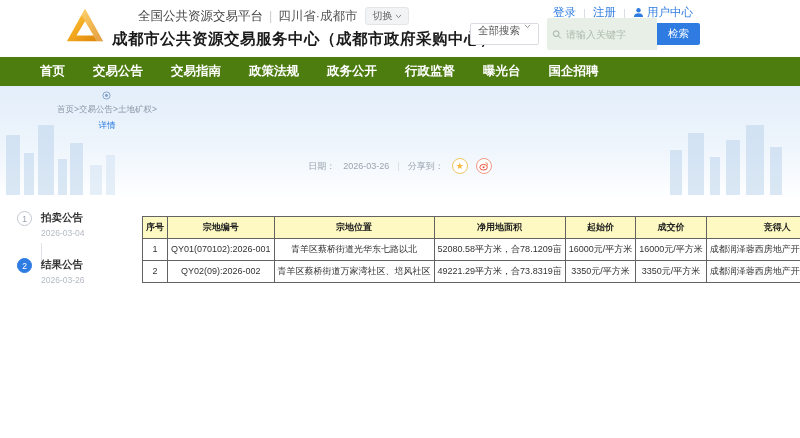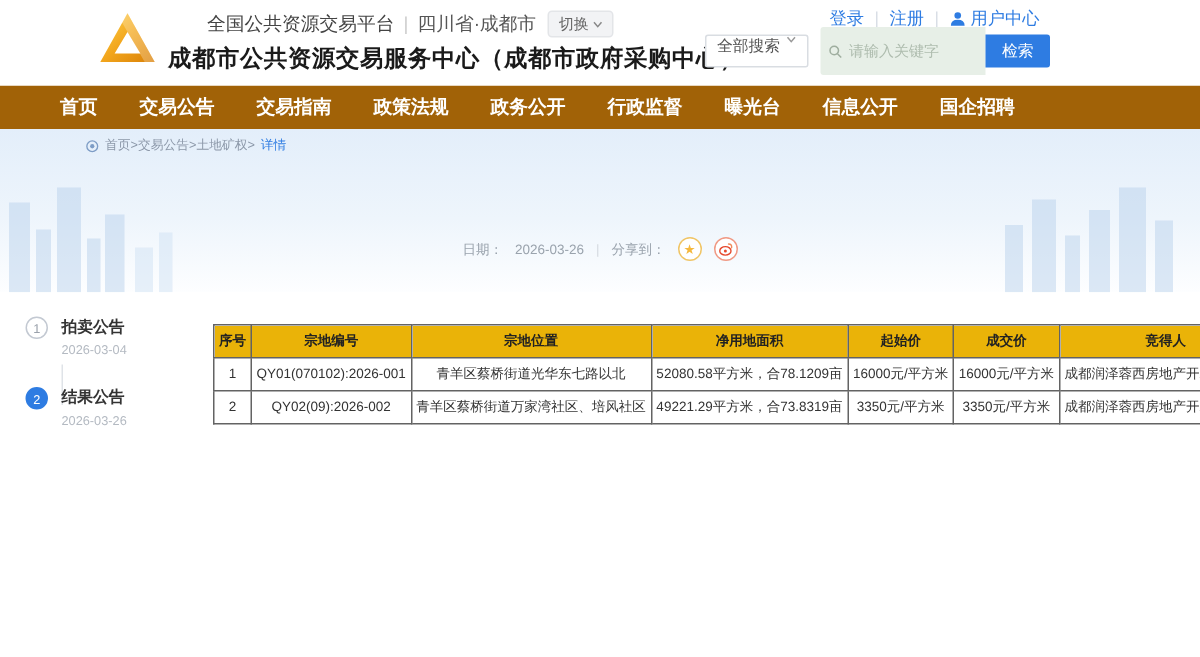--- a/index.html
+++ b/index.html
@@ -27,30 +27,30 @@
     font-size:10.5px; color:#555; display:flex; align-items:flex-start; gap:4px; padding:0 7px; cursor:pointer; }
   .search-box { margin-left:8px; height:32px; width:110px; background:#e7efe7; border-radius:2px 0 0 2px;
     display:flex; align-items:center; padding:0 5px; gap:4px; }
   .search-box input { border:none; outline:none; background:transparent; width:86px;
     font-size:10px; color:#333; font-family:inherit; }
   .search-box input::placeholder { color:#aebcae; }
   .search-btn { height:22px; padding:0 11px; background:#2e7ce2; color:#fff; border:none;
     border-radius:0 2px 2px 0; font-size:10.5px; cursor:pointer; font-family:inherit; }
 
   
-  .nav { height:29px; background:#a16207; display:flex; align-items:center; padding-left:26px; }
+  .nav { height:29px; background:#4d7c0f; display:flex; align-items:center; padding-left:26px; }
   .nav-item { color:#fff; font-size:12.5px; font-weight:600; padding:0 14px; height:29px;
     line-height:29px; cursor:pointer; white-space:nowrap; }
 
   
   .banner { position:relative; height:109px;
     background:linear-gradient(180deg,#e3eefa 0%, #eef5fc 55%, #fdfeff 100%); overflow:hidden; }
   .city { position:absolute; bottom:0; opacity:0.5; }
   .breadcrumb { position:absolute; left:57px; top:5px; display:flex; align-items:center;
-    gap:4px; font-size:8.5px; color:#8b97a8; }
+    gap:4px; font-size:8.5px; color:#8b97a8;flex-direction:column; }
   .breadcrumb .current { color:#2e7ce2; }
   .art-title { position:absolute; top:40px; left:0; width:100%; text-align:center;
     font-size:17px; font-weight:bold; color:#111; }
   .art-meta { position:absolute; top:72px; left:0; width:100%; display:flex; justify-content:center;
     align-items:center; gap:8px; font-size:9px; color:#9aa3ad; }
   .share-ico { width:16px; height:16px; border-radius:50%; display:inline-flex; align-items:center;
     justify-content:center; font-size:9px; cursor:pointer; background:#fff; }
   .share-star { border:1px solid #f0c566; color:#f5b83d; }
   .share-weibo { border:1px solid #f09a85; color:#e6492d; }
 
@@ -64,21 +64,21 @@
     display:flex; align-items:center; justify-content:center; cursor:pointer; }
   .tl-item.active .tl-dot { background:#2e7ce2; border-color:#2e7ce2; color:#fff; }
   .tl-line { position:absolute; left:24px; top:32px; width:1px; height:27px; background:#dfe3e8; }
   .tl-label { font-size:10.5px; font-weight:bold; color:#333; cursor:pointer; }
   .tl-date { margin-top:3px; font-size:8.5px; color:#b4bac2; }
 
   table.results { position:absolute; left:142px; top:21px; border-collapse:collapse; table-layout:fixed; }
   table.results th, table.results td { border:1px solid #636363; font-size:9px; color:#333;
     text-align:center; vertical-align:middle; padding:2px 3px; height:22px; line-height:1.3;
     overflow:hidden; white-space:nowrap; }
-  table.results th { font-weight:bold; color:#222; background:#eab308; }
+  table.results th { font-weight:bold; color:#222; background:#fef9c3; }
   .c0{width:27px;} .c1{width:88px;} .c2{width:131px;} .c3{width:120px;}
   .c4{width:66px;} .c5{width:70px;} .c6{width:117px;}
 </style>
 </head>
 <body>
 
 <div class="page">
 
   <div class="header">
     <svg class="logo" viewBox="0 0 44 44">
@@ -140,21 +140,20 @@
   </div>
 
   <div class="nav">
     <span class="nav-item">首页</span>
     <span class="nav-item">交易公告</span>
     <span class="nav-item">交易指南</span>
     <span class="nav-item">政策法规</span>
     <span class="nav-item">政务公开</span>
     <span class="nav-item">行政监督</span>
     <span class="nav-item">曝光台</span>
-    <span class="nav-item">信息公开</span>
     <span class="nav-item">国企招聘</span>
   </div>
 
   <div class="banner">
     <svg class="city" style="left:0;" width="140" height="100" viewBox="0 0 140 100">
       <g fill="#b9d2ec">
         <rect x="6" y="40" width="14" height="60"></rect>
           <rect x="24" y="58" width="10" height="42"></rect>
         <rect x="38" y="30" width="16" height="70"></rect>
           <rect x="58" y="64" width="9" height="36"></rect>

